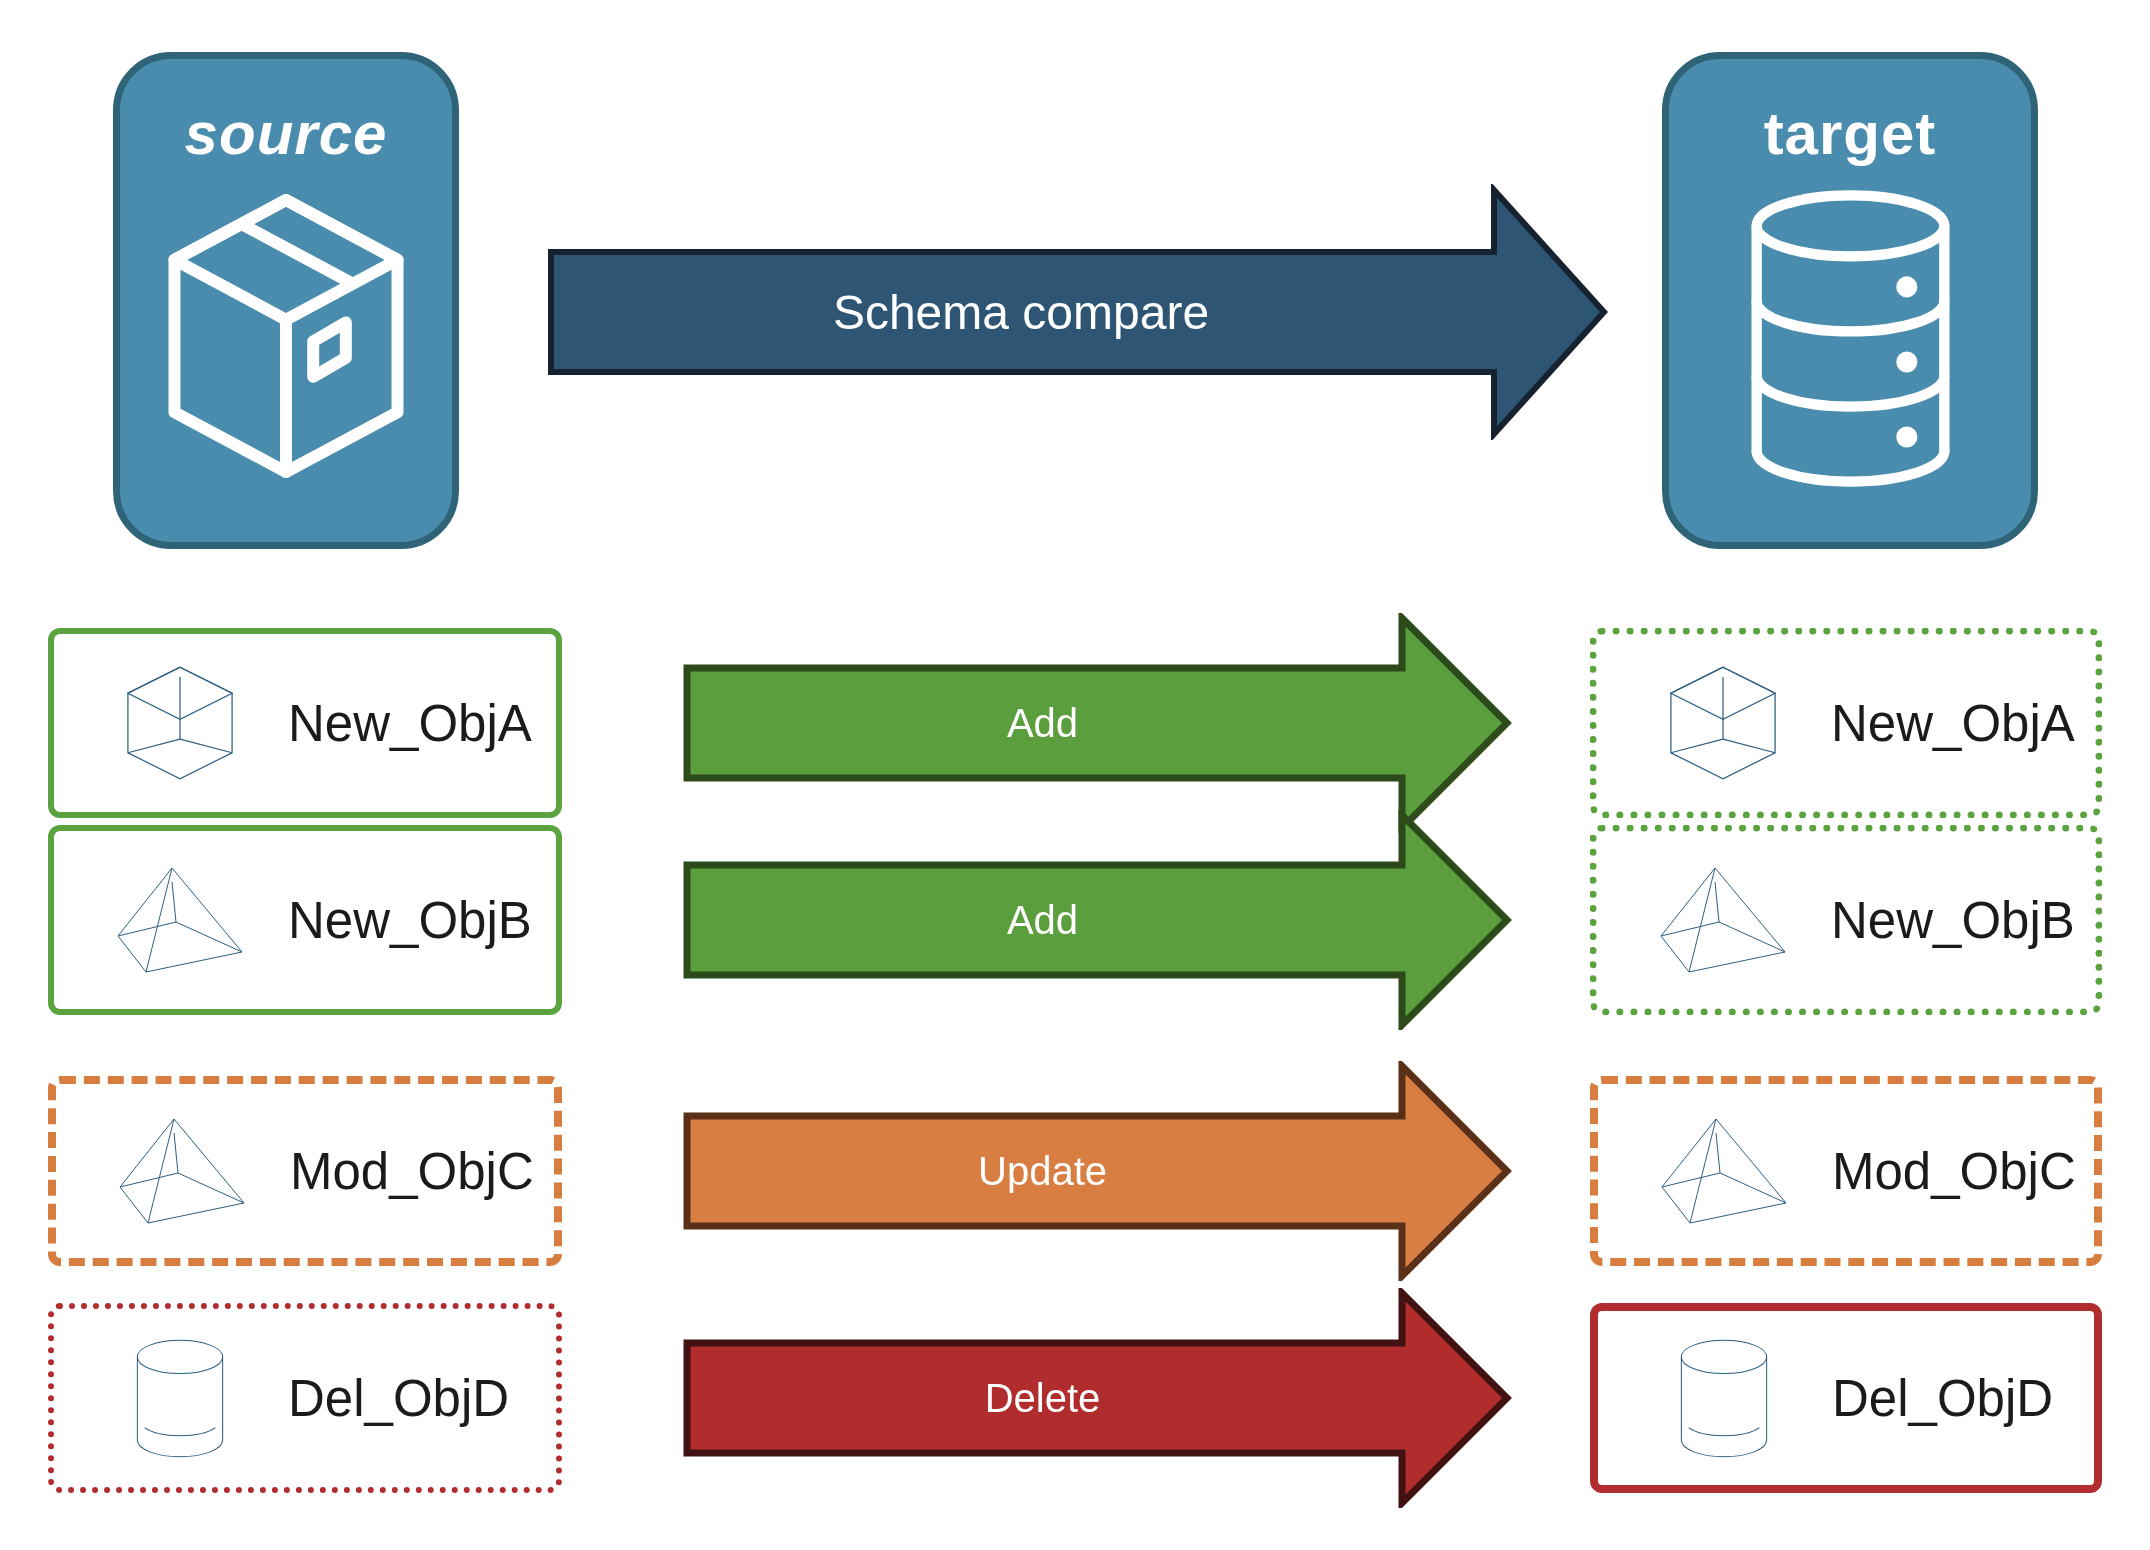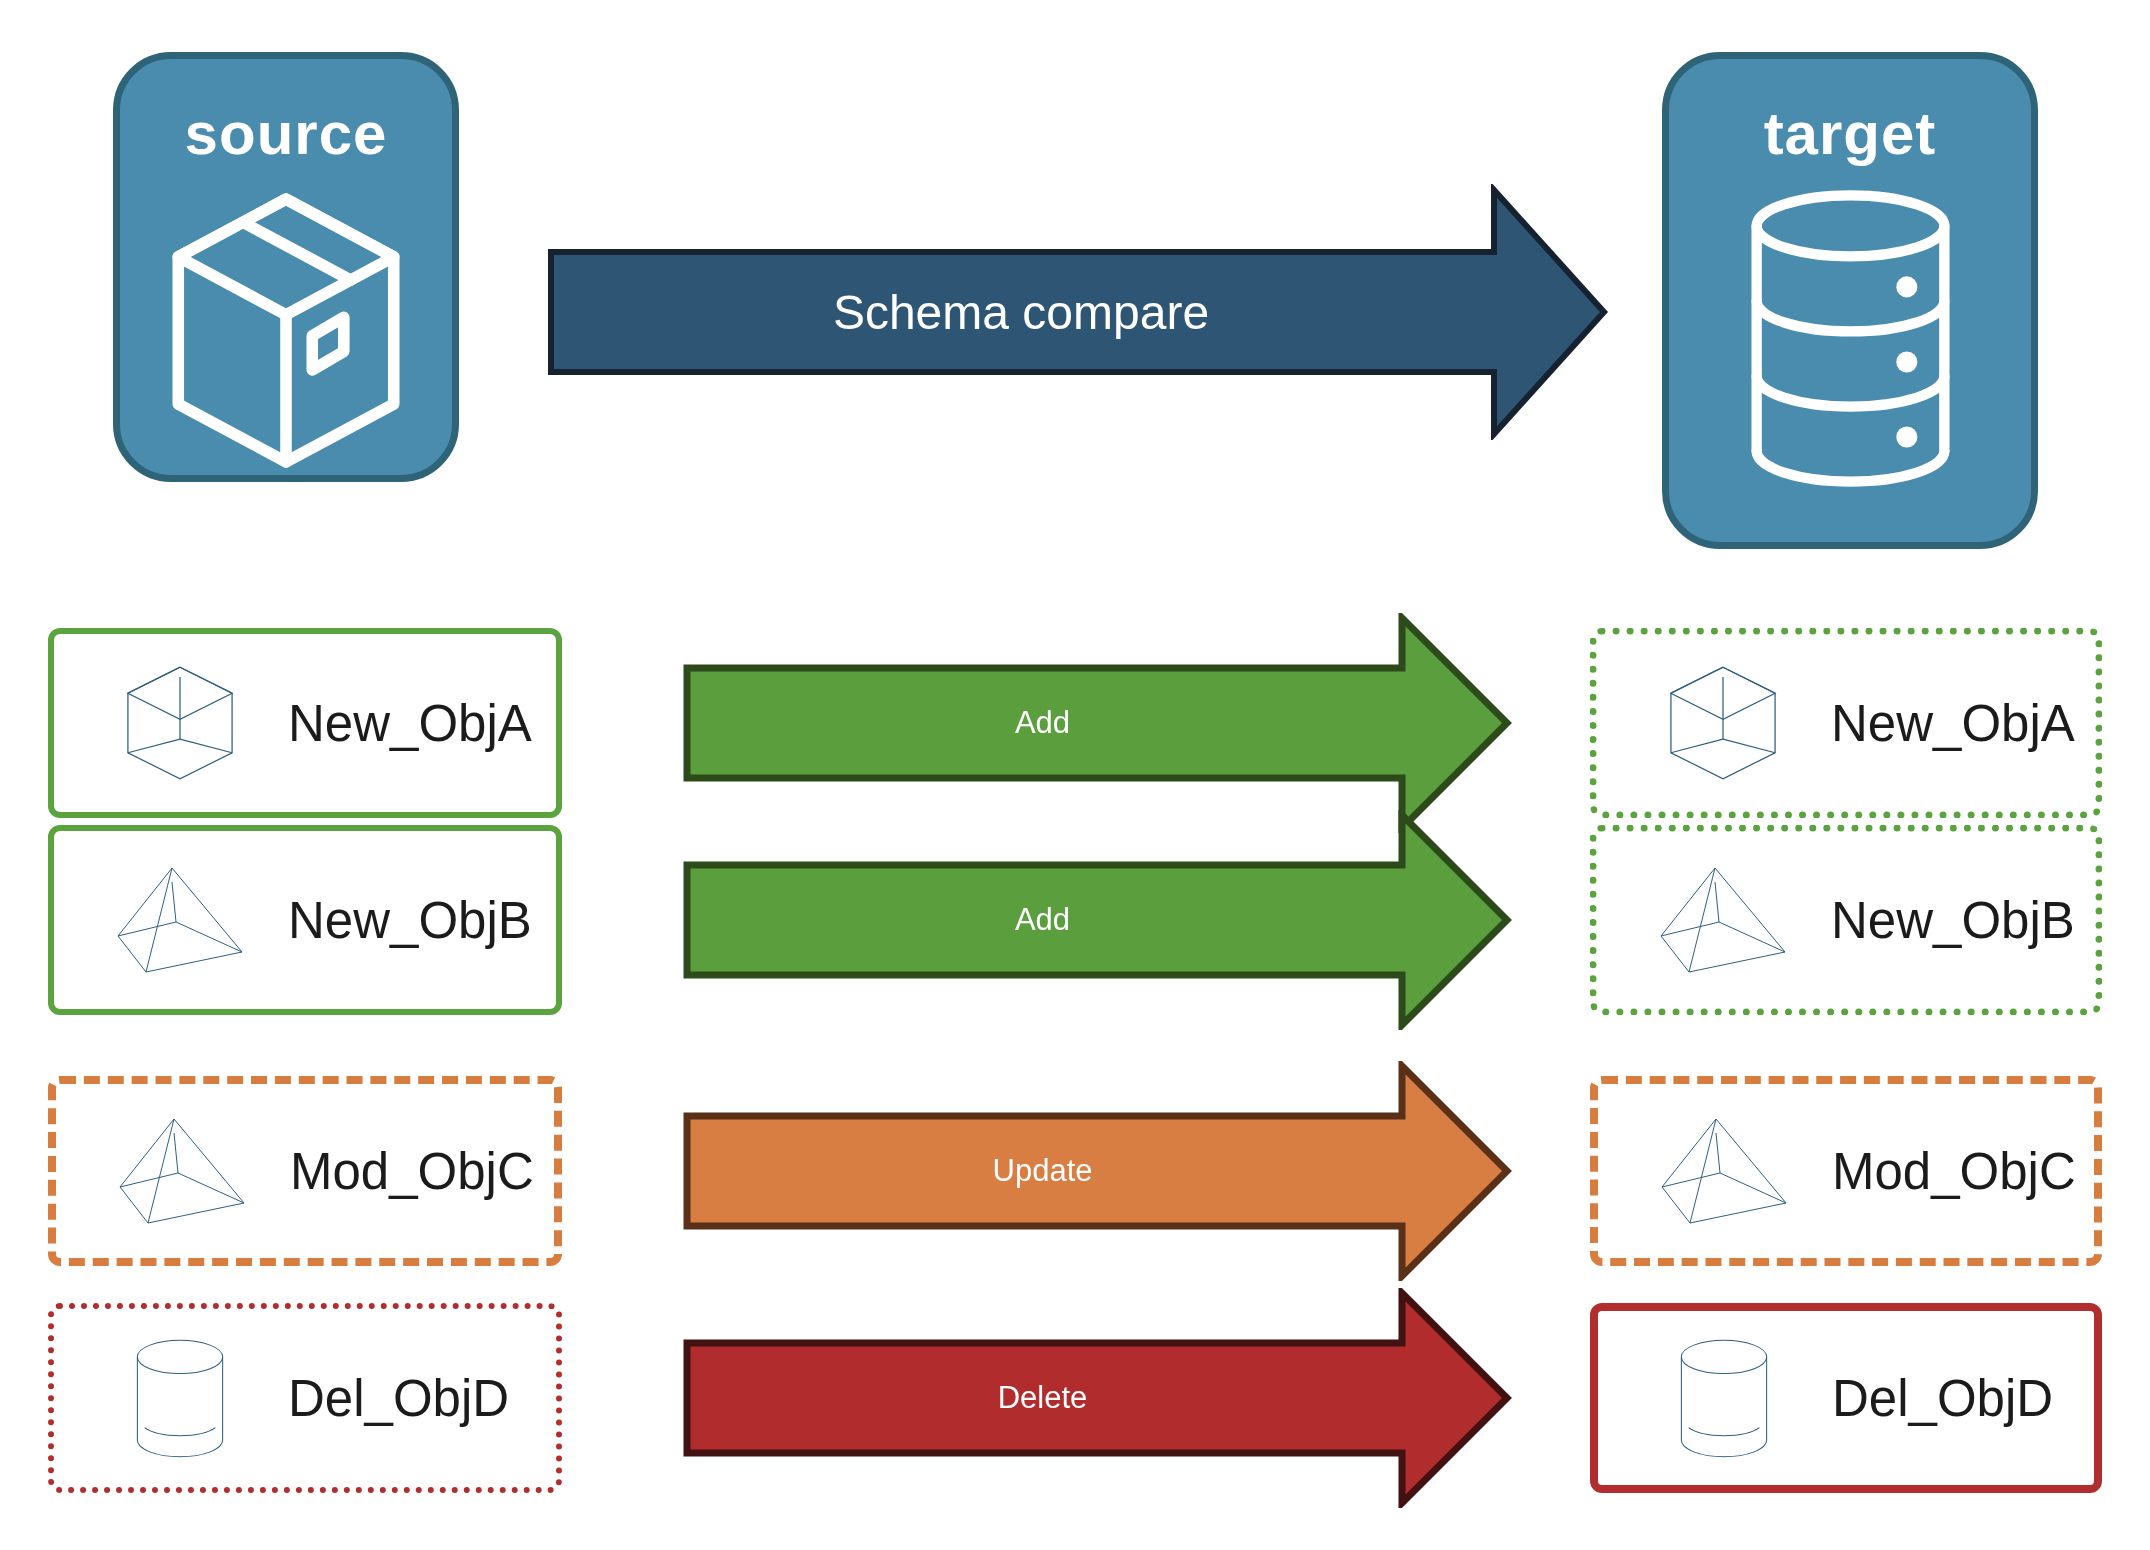--- a/index.html
+++ b/index.html
@@ -7,21 +7,21 @@
     position:relative;width:2150px;height:1550px;background:#ffffff;
     font-family:"Liberation Sans", sans-serif;overflow:hidden;
   }
 
   
   .node{
     position:absolute;box-sizing:border-box;border-radius:58px;
     background:var(--node-fill);border:7px solid var(--node-border);
     display:flex;flex-direction:column;align-items:center;
   }
-  .node-source{left:113px;top:52px;width:346px;height:430px;}
+  .node-source{left:113px;top:52px;width:346px;height:497px;font-style:italic;}
   .node-target{left:1662px;top:52px;width:376px;height:497px;}
   .node-title{color:#ffffff;font-size:60px;font-weight:700;margin-top:40px;letter-spacing:1px;}
   .node-glyph{margin-top:18px;stroke:#ffffff;fill:none;}
   .node-glyph .s{stroke-width:4.4;fill:none;stroke-linejoin:round;stroke-linecap:round;}
   .node-glyph .dot{fill:#ffffff;stroke:none;}
 
   
   .flow-arrow{position:absolute;left:548px;top:184px;width:1062px;height:256px;padding-left:36px;}
   .arrow-svg{position:absolute;left:0;top:0;}
   .arrow-svg polygon{stroke-linejoin:miter;}
@@ -31,21 +31,21 @@
   .arrow-delete polygon{fill:var(--delete-fill);stroke:var(--delete-stroke);stroke-width:7;}
   .flow-label{
     position:absolute;left:0;top:0;width:946px;height:256px;
     display:flex;align-items:center;justify-content:center;
     color:#ffffff;font-size:48px;
   }
   .action-arrow{position:absolute;left:683px;top:-15px;width:830px;height:220px;}
   .action-label{
     position:absolute;left:0;top:0;width:719px;height:220px;
     display:flex;align-items:center;justify-content:center;
-    color:#ffffff;font-size:31px;
+    color:#ffffff;font-size:40px;
   }
 
   
   .row{position:absolute;left:0;width:2150px;height:190px;}
   .row-1{top:628px}.row-2{top:825px}.row-3{top:1076px}.row-4{top:1303px}
 
   .item-box{
     position:absolute;top:0;height:190px;box-sizing:border-box;border-radius:12px;
     background:#ffffff;display:flex;align-items:center;padding-left:52px;gap:34px;
   }

